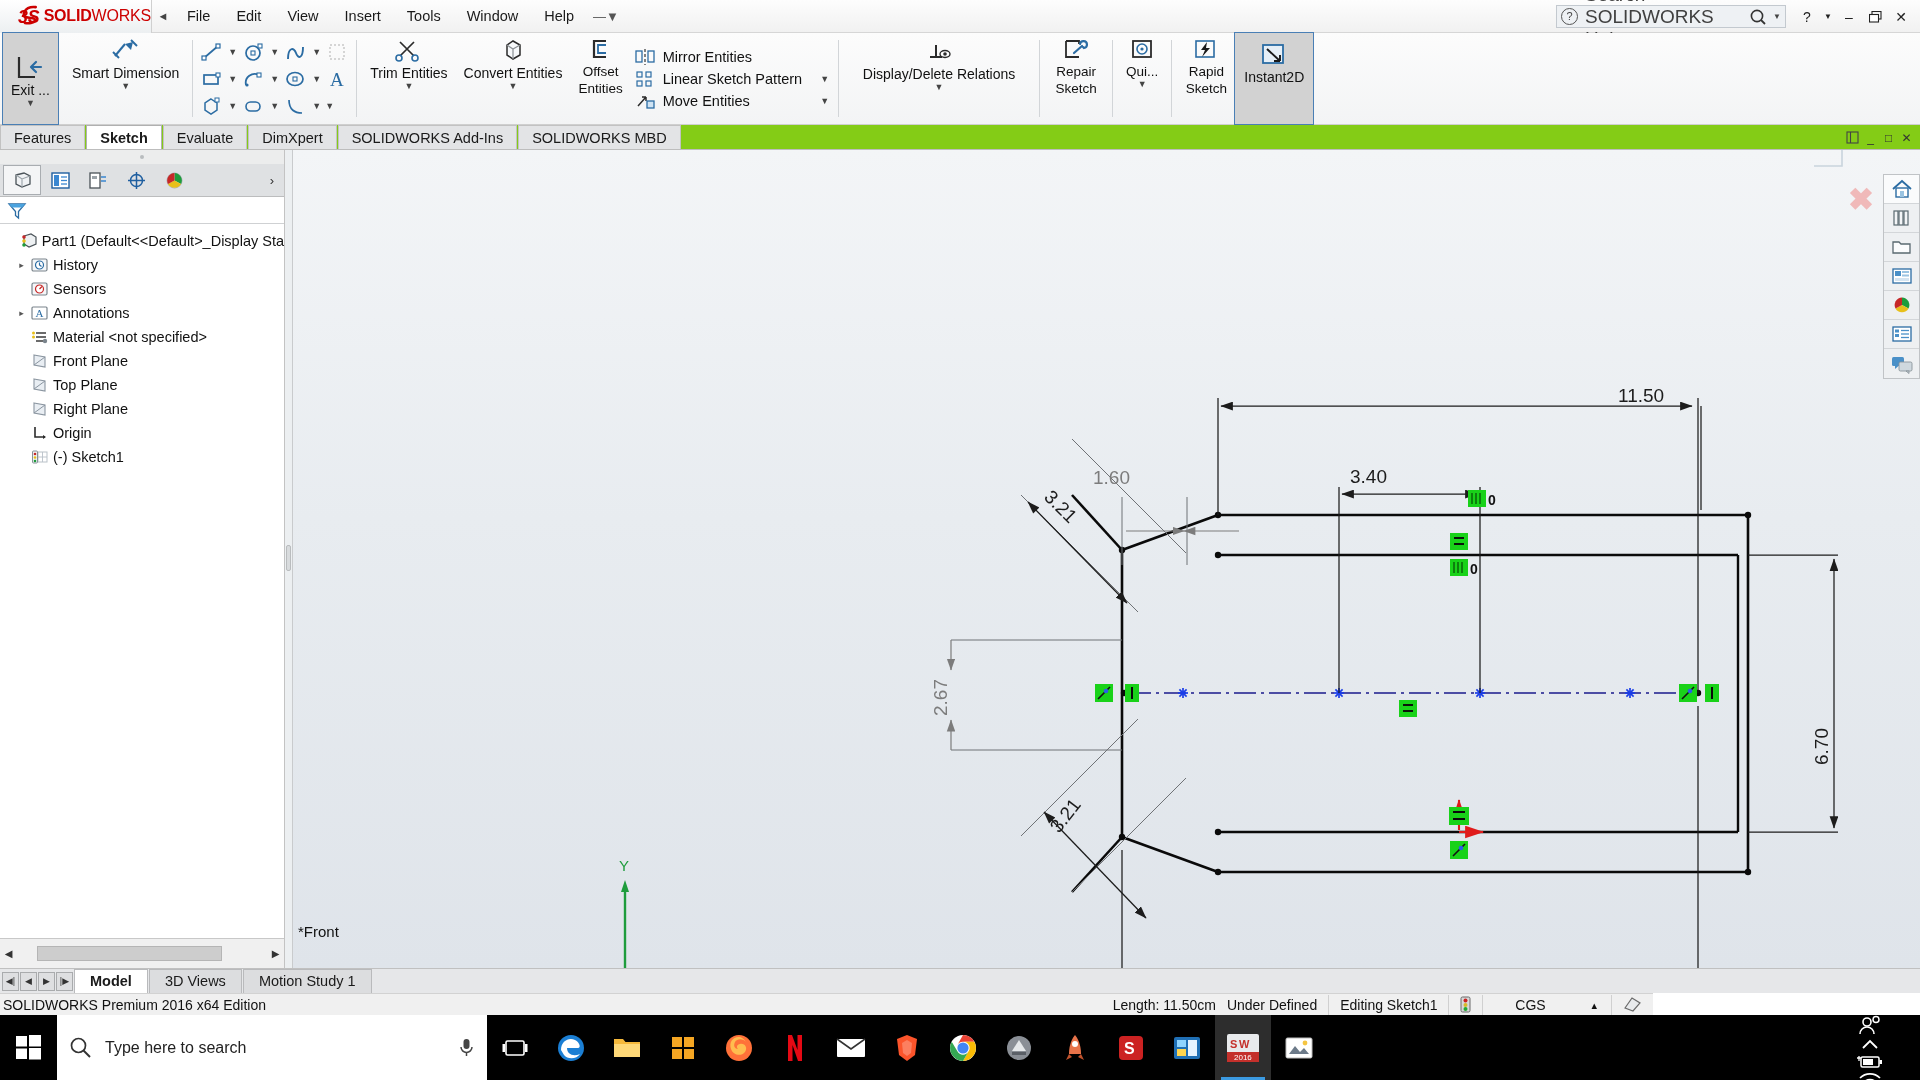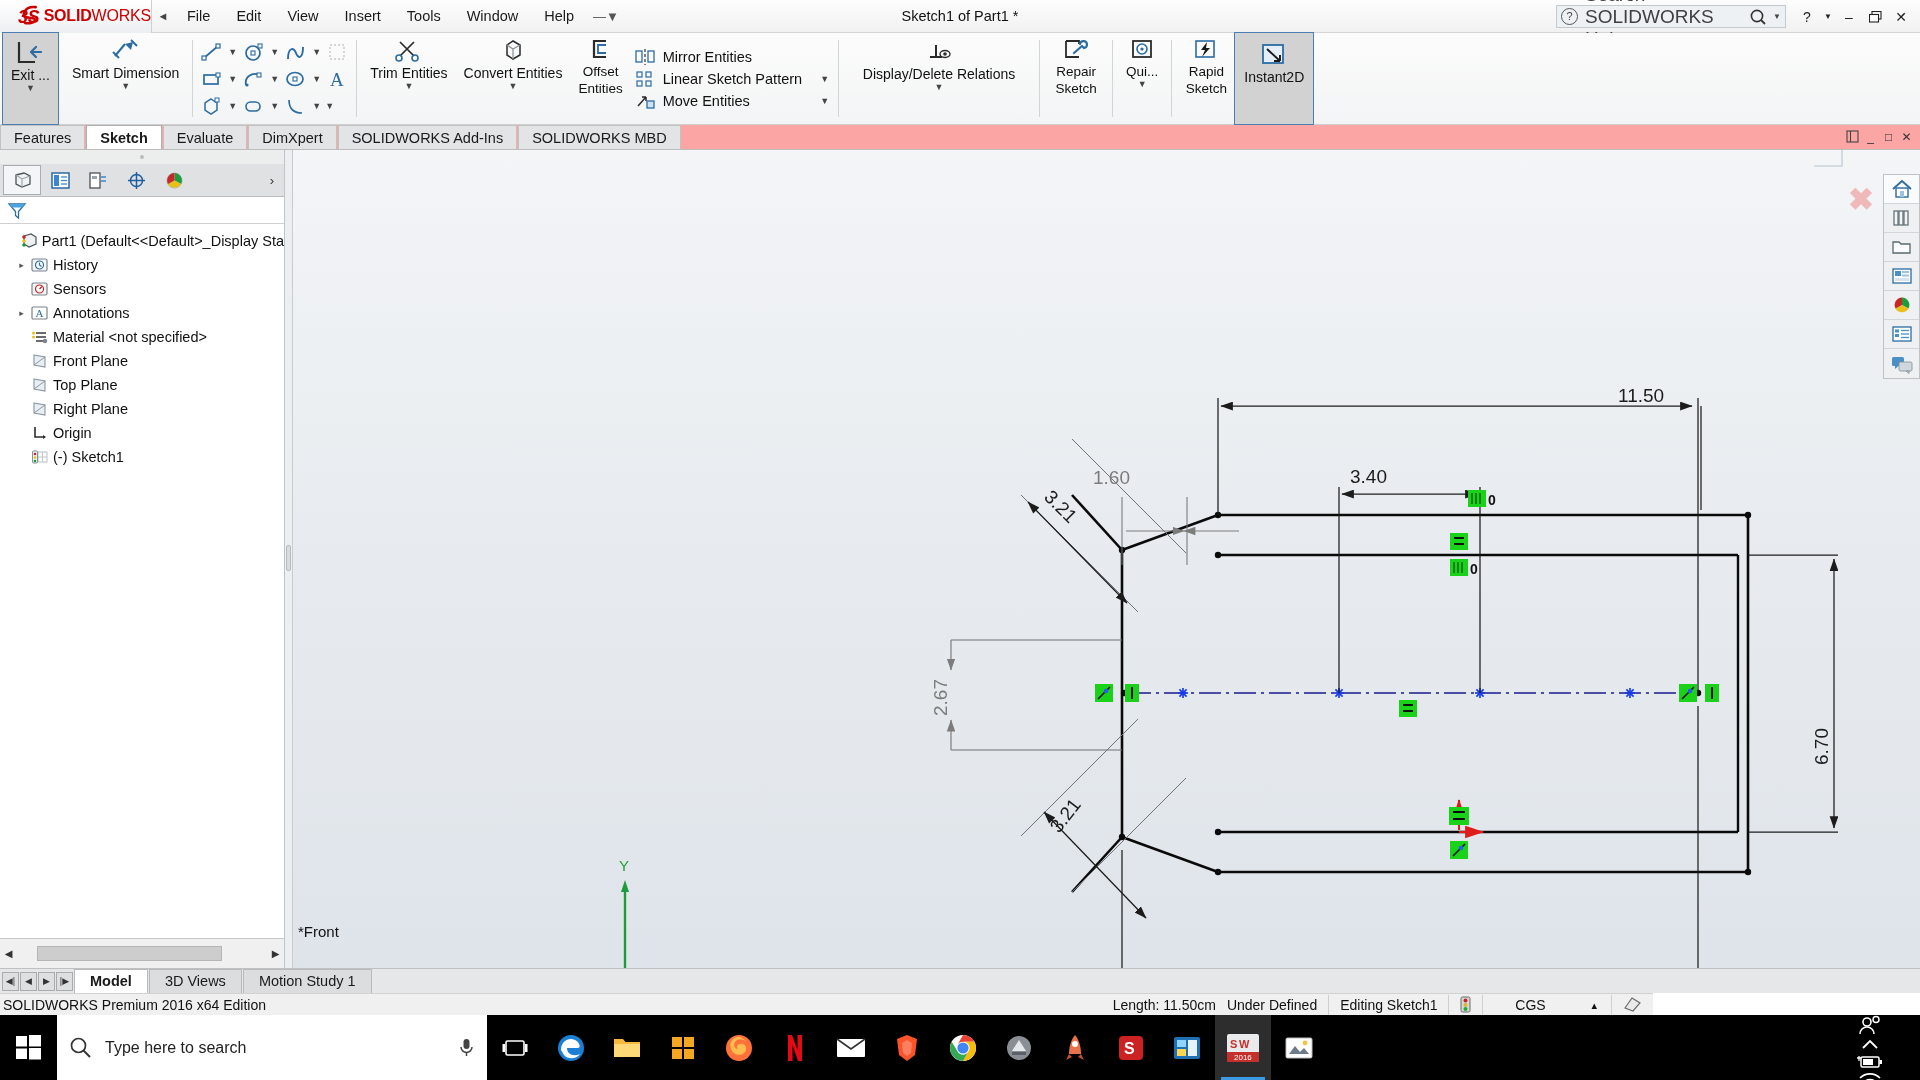--- a/index.html
+++ b/index.html
@@ -68,21 +68,21 @@
   .minibtn{width:29px;height:26px;display:flex;align-items:center;justify-content:center;cursor:default;}
   .dd{width:13px;height:26px;display:flex;align-items:center;justify-content:center;font-size:9px;color:#444;cursor:default;}
   .listcol{display:flex;flex-direction:column;justify-content:center;padding:5px 0;}
   .listrow{display:flex;align-items:center;height:22px;padding:0 4px;cursor:default;}
   .listrow .lt{font-size:14.5px;margin-left:7px;color:#111;}
   .listrow .ddm{margin-left:auto;font-size:9px;color:#444;padding-left:18px;}
 
   
   .cmdtabs{
     position:absolute;left:0;top:125px;width:1920px;height:25px;
-    background:#fca5a5;border-bottom:1px solid #bdbdbd;display:flex;align-items:flex-end;
+    background:#84cc16;border-bottom:1px solid #bdbdbd;display:flex;
   }
   .ctab{
     height:24px;line-height:24px;padding:0 13px;font-size:14.5px;
     background:#e3e4e6;border:1px solid #c2c2c2;border-bottom:none;margin-right:1px;color:#1a1a1a;cursor:default;
   }
   .ctab.on{background:#fff;font-weight:bold;border-color:#b0b0b0;}
   .cmdtabs-right{margin-left:auto;display:flex;align-items:center;height:25px;padding-right:5px;gap:1px;}
   .cwin{width:17px;height:17px;display:flex;align-items:center;justify-content:center;font-size:12px;color:#333;cursor:default;}
 
   
@@ -192,21 +192,20 @@
     <div class="menubar">
       <div class="mi">File</div>
       <div class="mi">Edit</div>
       <div class="mi">View</div>
       <div class="mi">Insert</div>
       <div class="mi">Tools</div>
       <div class="mi">Window</div>
       <div class="mi">Help</div>
       <div class="pin">—▼</div>
     </div>
-    <div class="title-center">Sketch1 of Part1 *</div>
     <div class="title-right">
       <div class="searchbox">
         <span class="q">?</span>
         <span class="ph">Search SOLIDWORKS Help</span>
         <svg width="22" height="18" viewBox="0 0 22 18">
           <circle cx="8" cy="8" r="5.6" stroke="#333" stroke-width="1.6" fill="none"></circle>
           <line x1="12" y1="12" x2="16" y2="16" stroke="#333" stroke-width="1.8"></line>
         </svg>
         <span class="sicon" style="font-size:8px;color:#444">▼</span>
       </div>
@@ -219,21 +218,21 @@
           <rect x="0.5" y="3.5" width="9" height="7.5" stroke="#222" stroke-width="1.1" fill="#fff"></rect>
         </svg>
       </div>
       <div class="tb-btn">✕</div>
     </div>
   </div>
 
   <div class="ribbon">
 
     <div class="rgroup">
-      <div class="bigbtn active" style="padding-top:7px">
+      <div class="bigbtn active" style="padding-top:22px">
         <span class="ic">
           <svg width="30" height="26" viewBox="0 0 30 26">
             <path d="M4 2 L4 22 L20 22" stroke="#2b2b2b" stroke-width="2.2" fill="none"></path>
             <path d="M26 12 L17 12 M21 7 L16 12 L21 17" stroke="#2b6ca3" stroke-width="2.2" fill="none" stroke-linejoin="round" stroke-linecap="round"></path>
           </svg>
         </span>
         <span class="lbl">Exit ...</span>
         <span class="caret">▼</span>
       </div>
     </div>

